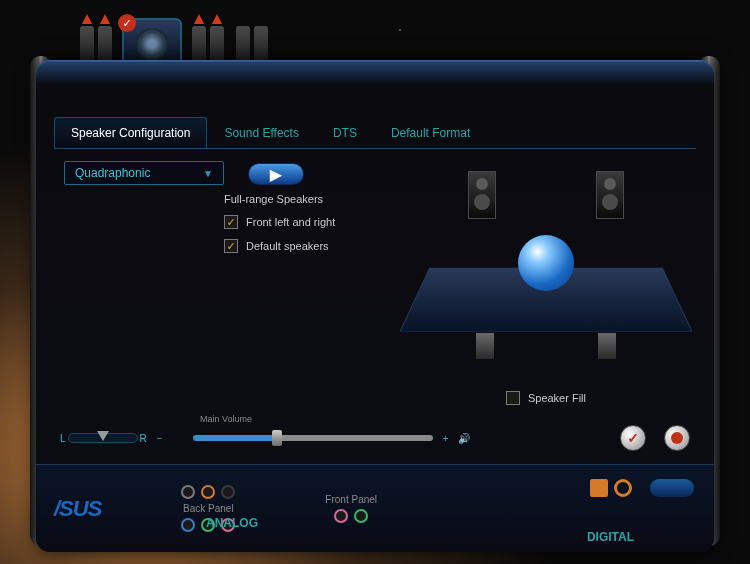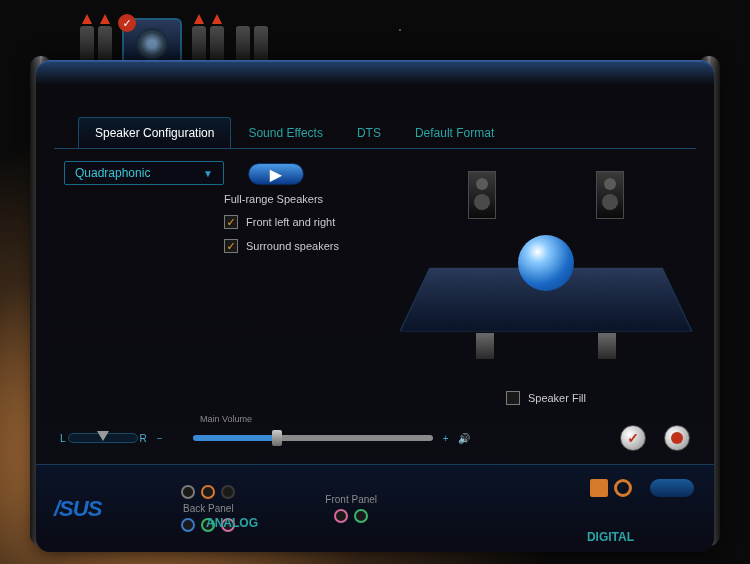--- a/index.html
+++ b/index.html
@@ -105,21 +105,20 @@
   border-bottom: 1px solid #1a4a6a;
 }
 .tab {
   padding: 8px 16px; font-size: 12px; color: #2aa5a5;
   cursor: pointer; border: 1px solid transparent; border-bottom: none;
 }
 .tab.active {
   color: #fff; border-color: #1a4a6a;
   background: linear-gradient(180deg, #0a1a2a, #0a0a14);
   border-radius: 3px 3px 0 0;
-  margin-left: 24px;
 }
 
 
 .content { position: absolute; top: 100px; left: 28px; right: 28px; bottom: 130px; }
 
 .dropdown {
   display: inline-flex; align-items: center; justify-content: space-between;
   width: 160px; height: 24px; padding: 0 10px;
   border: 1px solid #1a6a8a; border-radius: 2px;
   color: #3ac5d5; font-size: 12px; cursor: pointer;
@@ -328,21 +327,21 @@
     </div>
 
     <div class="section-label">Full-range Speakers</div>
 
     <div class="check-row">
       <div class="checkbox">✓</div>
       <span>Front left and right</span>
     </div>
     <div class="check-row">
       <div class="checkbox">✓</div>
-      <span>Surround speakers</span>
+      <span>Default speakers</span>
     </div>
 
     <div class="stage">
       <div class="platform"></div>
       <div class="speaker-box spk-fl"></div>
       <div class="speaker-box spk-fr"></div>
       <div class="sphere"></div>
       <div class="spk-small spk-sl"></div>
       <div class="spk-small spk-sr"></div>
     </div>

